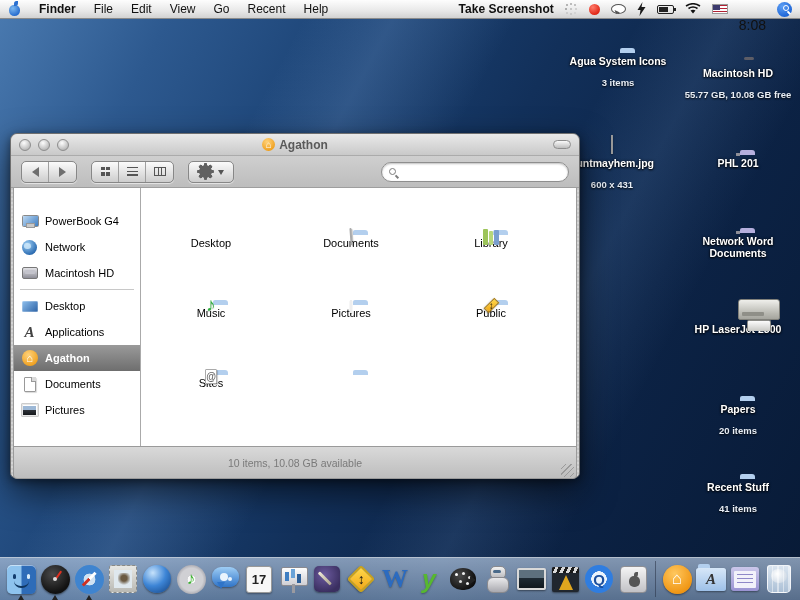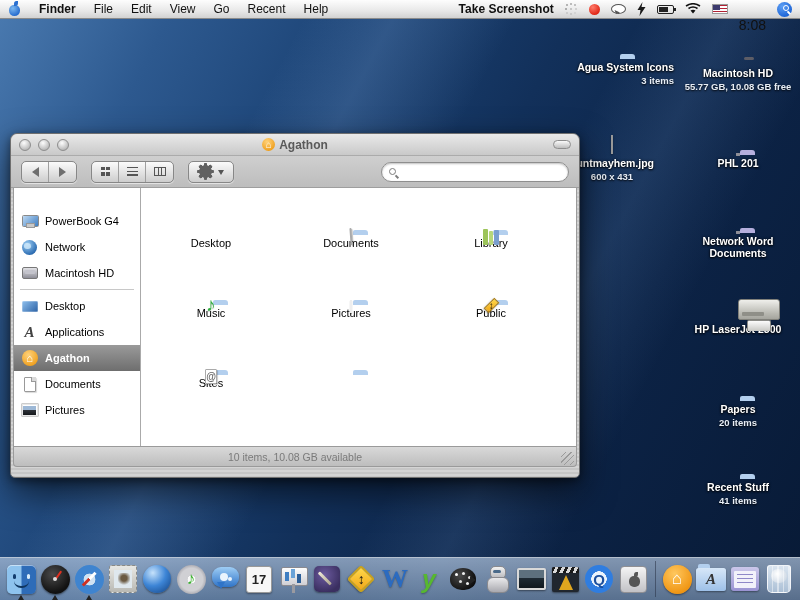--- a/index.html
+++ b/index.html
@@ -43,21 +43,21 @@
   .flag-us::before { content:""; position:absolute; left:0; top:0; width:7px; height:5px; background:#3c3b6e; }
   .clock-text { font-size:14px;margin-top:32px; }
   .spotlight { width:15px; height:15px; border-radius:50%; background:radial-gradient(circle at 35% 30%,#5ea0f5,#1b63d6 75%); display:flex; align-items:center; justify-content:center; }
   .mini-mag { width:6px; height:6px; border:1.5px solid #fff; border-radius:50%; position:relative; margin:-2px -2px 0 0; }
   .mini-mag::after { content:""; position:absolute; width:1.5px; height:4px; background:#fff; left:4.5px; top:4.5px; transform:rotate(-45deg); }
 
   
   .desk-icon { position:absolute; width:112px; text-align:center; cursor:default; }
   .desk-icon .ic { height:38px; display:flex; align-items:flex-end; justify-content:center; margin-bottom:3px; }
   .desk-label { font-size:10.5px; font-weight:bold; color:#fff; text-shadow:0 1px 2px rgba(0,0,0,.95), 0 0 3px rgba(0,0,0,.7); line-height:12px; }
-  .desk-sub { font-size:9.5px; font-weight:bold; color:#e8eef6; text-shadow:0 1px 2px rgba(0,0,0,.95); margin-top:2px; }
+  .desk-sub { font-size:9.5px; font-weight:bold; color:#e8eef6; text-shadow:0 1px 2px rgba(0,0,0,.95); margin-top:10px; }
 
   
   .fold { width:38px; height:27px; border-radius:2.5px; position:relative;
     background:linear-gradient(180deg,#d7e7f8,#9dc0e8 80%,#8db4e2); box-shadow:inset 0 1px 0 rgba(255,255,255,.8), 0 1px 2px rgba(0,0,0,.35); }
   .fold::before { content:""; position:absolute; top:-4px; left:2px; width:15px; height:5px; border-radius:2px 3px 0 0; background:#b3cfee; }
   .fold .em { position:absolute; inset:0; display:flex; align-items:center; justify-content:center; }
   .fold.purple { background:linear-gradient(180deg,#cbc7ea,#9a93d2 80%,#8a82c8); }
   .fold.purple::before { background:#b5afdd; }
   .fold.open { background:linear-gradient(165deg,#e9f3fd 15%,#a9c9ee 70%,#90b8e6); }
   .fold.open::after { content:""; position:absolute; left:4px; top:5px; right:6px; bottom:4px; background:repeating-linear-gradient(135deg,#f6fbff 0 2px,#cfe2f6 2px 4px); border-radius:1px; transform:skewX(-6deg); }
@@ -159,21 +159,21 @@
   .s-folder::before { content:""; position:absolute; top:-2.5px; left:1px; width:7px; height:3px; border-radius:1px 1px 0 0; background:#aecbec; }
   .s-pic { width:16px; height:12px; background:#fff; border:1.5px solid #e8e8e8; box-shadow:0 0 0 .5px #999; position:relative; }
   .s-pic::before { content:""; position:absolute; inset:.5px; background:linear-gradient(180deg,#9db8d6 45%,#2e3238 47%,#15181c); }
 
   .mainarea { flex:1; position:relative; overflow:hidden; background:#fff; }
   .grid { display:grid; grid-template-columns:repeat(3,140px); grid-auto-rows:70px; padding-top:6px; }
   .fitem { display:flex; flex-direction:column; align-items:center; justify-content:flex-start; cursor:default; }
   .fitem .ic { height:40px; display:flex; align-items:flex-end; justify-content:center; }
   .fitem .lb { font-size:11px; color:#000; margin-top:3px; }
 
-  .statusbar { height:20px; margin:0 2px; display:flex; align-items:center; justify-content:center; position:relative;
+  .statusbar { height:32px; margin:0 2px; display:flex; align-items:center; justify-content:center; position:relative;
     background:linear-gradient(180deg,#d9d9d9,#bdbdbd); border:1px solid #9a9a9a; border-top:none; border-radius:0 0 4px 4px; }
   .status-text { font-size:10.5px; color:#7a7a7a; }
   .grip { position:absolute; right:2px; bottom:1px; width:13px; height:13px; background:repeating-linear-gradient(135deg,transparent 0 3px,#9a9a9a 3px 4px); cursor:nwse-resize; }
 
   
   .dock { position:absolute; left:0; right:0; bottom:0; height:43px; z-index:40;
     background:linear-gradient(180deg,rgba(175,195,220,.72),rgba(125,150,180,.68));
     border-top:1px solid rgba(255,255,255,.55);
     display:flex; align-items:center; justify-content:center; gap:1px; padding:0 2px; }
   .dock-item { width:33px; height:40px; display:flex; align-items:center; justify-content:center; position:relative; cursor:default; }
@@ -272,21 +272,21 @@
       </span>
     <span class="flag-us"></span>
     <span class="clock-text">8:08</span>
     <span class="spotlight">
         <span class="mini-mag"></span>
       </span>
   </div>
 </div>
 
 <div id="desktop-icons">
-    <div class="desk-icon" style="left: 562px; top: 20px; text-align: right;">
+    <div class="desk-icon" style="left: 562px; top: 14px;">
       <div class="ic">
         <span><span class="fold"><span class="em">
               <span class="em-clap"></span>
             </span></span></span>
       </div>
       <div class="desk-label">Agua System Icons</div>
       <div class="desk-sub">3 items</div>
     </div>
     <div class="desk-icon" style="left: 682px; top: 26px;">
       <div class="ic">

